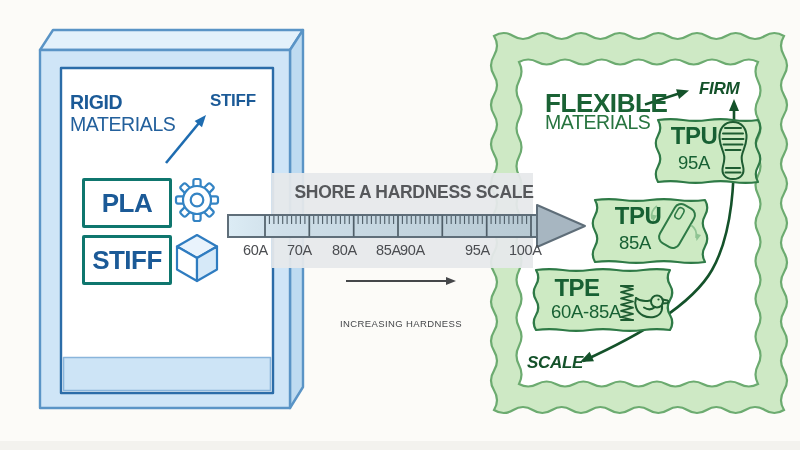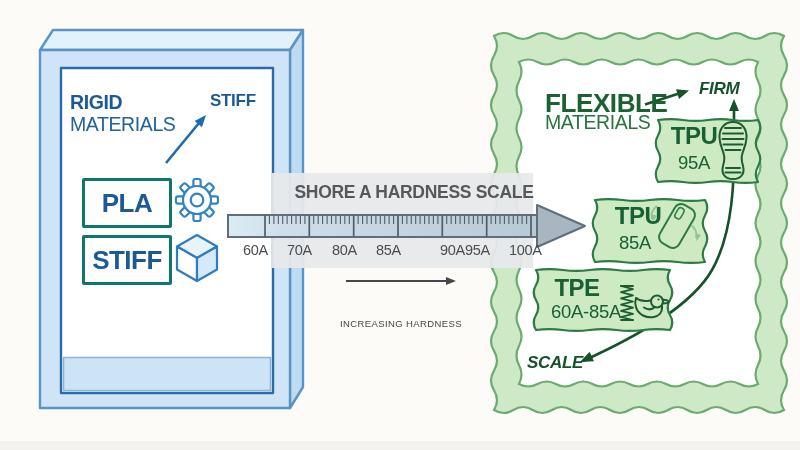--- a/index.html
+++ b/index.html
@@ -145,21 +145,21 @@
 <div class="txt blue-dir" style="left:210px;top:91px;">STIFF</div>
 
 <div class="mat-box" style="left:82px;top:178px;">PLA</div>
 <div class="mat-box" style="left:82px;top:235px;">STIFF</div>
 
 <div class="txt scale-title" style="left:294px;top:182px;width:240px;">SHORE A HARDNESS SCALE</div>
 <div class="txt tick-label" style="left:243px;top:242px;width:44px;">60A</div>
 <div class="txt tick-label" style="left:287px;top:242px;width:44px;">70A</div>
 <div class="txt tick-label" style="left:332px;top:242px;width:44px;">80A</div>
 <div class="txt tick-label" style="left:376px;top:242px;width:44px;">85A</div>
-<div class="txt tick-label" style="left:440px;top:242px;width:44px;">90A</div>
+<div class="txt tick-label" style="left:400px;top:242px;width:44px;">90A</div>
 <div class="txt tick-label" style="left:465px;top:242px;width:44px;">95A</div>
 <div class="txt tick-label" style="left:509px;top:242px;width:44px;">100A</div>
 <div class="txt caption" style="left:321px;top:286px;width:160px;">INCREASING HARDNESS</div>
 
 <div class="txt green-h" style="left:545px;top:88px;">FLEXIBLE</div>
 <div class="txt green-s" style="left:545px;top:111px;">MATERIALS</div>
 <div class="txt green-dir" style="left:699px;top:79px;">FIRM</div>
 <div class="txt green-dir" style="left:527px;top:353px;">SCALE</div>
 
 <div class="txt tag-name" style="left:656px;top:122px;width:76px;">TPU</div>

